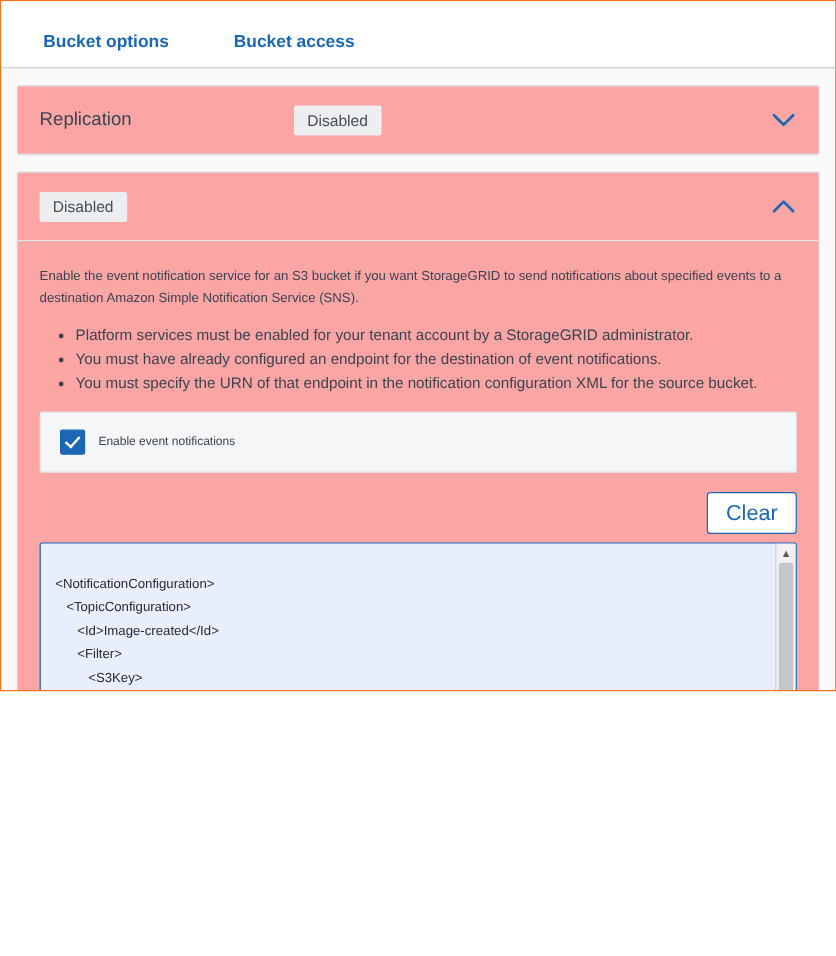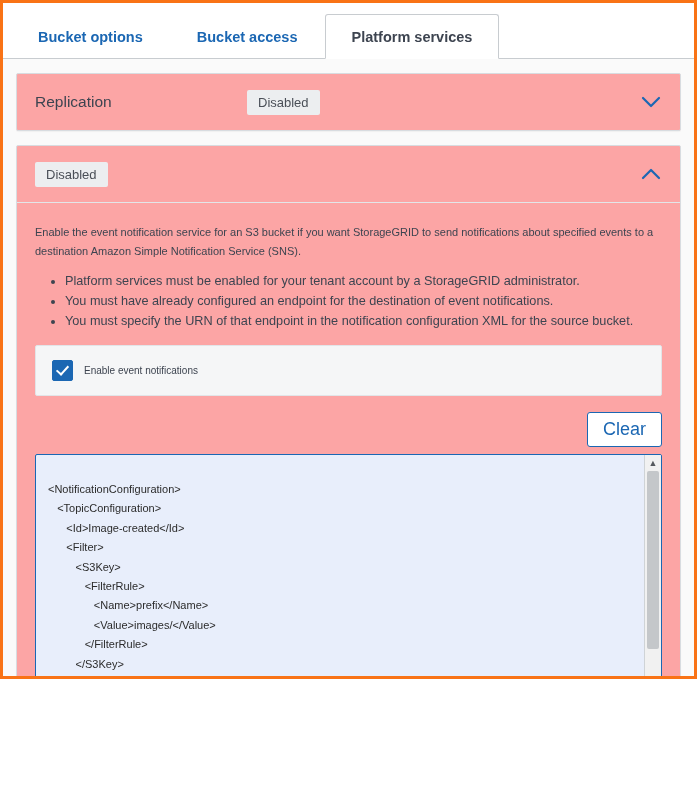--- a/index.html
+++ b/index.html
@@ -11,23 +11,23 @@
     height: 797px;
     background: #ffffff;
     font-family: "Liberation Sans", sans-serif;
     font-size: 13px;
     color: #333333;
     overflow: hidden;
   }
   .app {
     position: relative;
     width: 697px;
-    height: 679px;
-    box-sizing: border-box;
-    border: 3px solid #f97316;
+    height: 576px;
+    box-sizing: border-box;
+    border: 1px solid #f97316;
     background: #fafafa;
     overflow: hidden;
   }
 
   
   .tabstrip {
     display: flex;
     align-items: flex-end;
     height: 56px;
     background: #ffffff;
@@ -267,21 +267,20 @@
 </style>
 </head>
 <body>
 
 <div class="app">
 
   <div class="tabstrip">
     <div class="tab-spacer-left"></div>
     <div class="tab">Bucket options</div>
     <div class="tab">Bucket access</div>
-    <div class="tab active">Platform services</div>
   </div>
 
   <div class="panel-wrap">
 
     <div class="panel">
       <div class="panel-header">
         <div class="panel-title">Replication</div>
         <div class="badge">Disabled</div>
         <div class="chev">
           <svg width="22" height="14" viewBox="0 0 22 14" aria-hidden="true">

